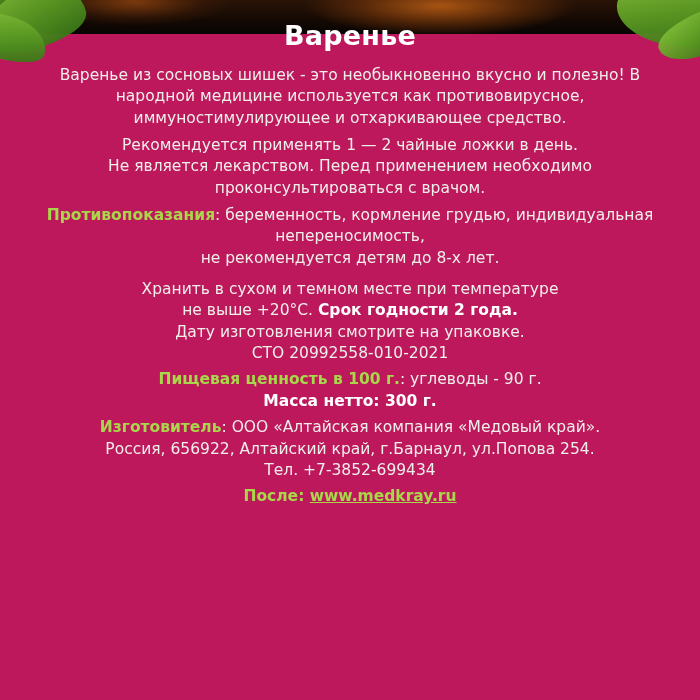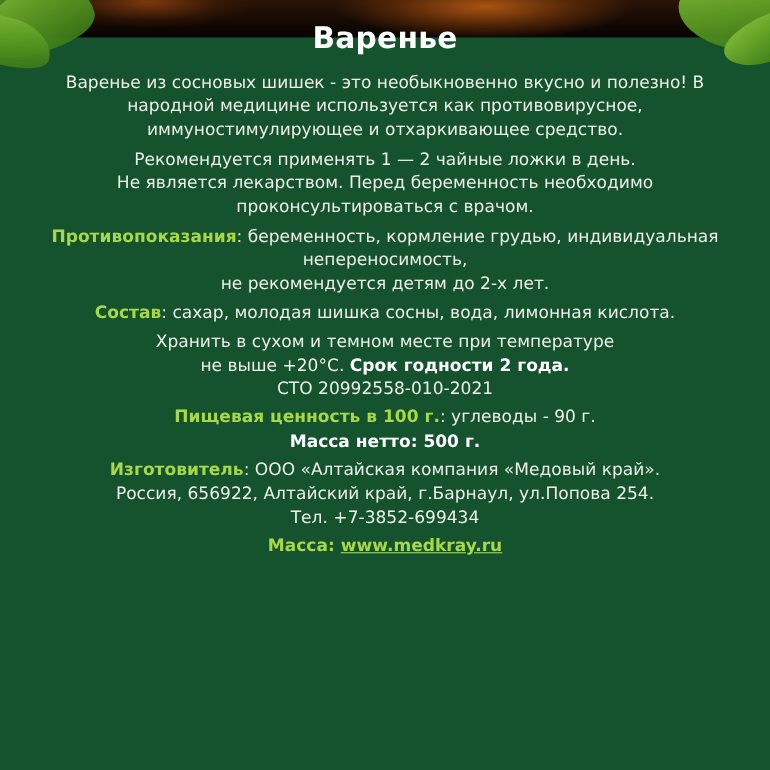--- a/index.html
+++ b/index.html
@@ -10,21 +10,21 @@
     width: 700px;
     height: 700px;
     background: #0b0b0b;
     font-family: "DejaVu Sans", sans-serif;
     overflow: hidden;
   }
   .label {
     position: relative;
     width: 700px;
     height: 700px;
-    background: #14532d;
+    background: #be185d;
     box-sizing: border-box;
     overflow: hidden;
   }
   
   .photo-band {
     position: absolute;
     left: 0; top: 0;
     width: 700px;
     height: 34px;
     background:
@@ -125,61 +125,59 @@
       <span>Варенье</span>
     </h1>
 
     <div class="gap-m"></div>
 
     <p class="para">Варенье из сосновых шишек - это необыкновенно вкусно и полезно! В народной медицине используется как противовирусное, иммуностимулирующее и отхаркивающее средство.</p>
 
     <div class="gap-s"></div>
 
     <p class="para">Рекомендуется применять 1 — 2 чайные ложки в день.</p>
-    <p class="para">Не является лекарством. Перед беременность необходимо проконсультироваться с врачом.</p>
+    <p class="para">Не является лекарством. Перед применением необходимо проконсультироваться с врачом.</p>
 
     <div class="gap-s"></div>
 
     <p class="para tight">
       <span class="green">Противопоказания</span><span>: беременность, кормление грудью, индивидуальная непереносимость,</span>
     </p>
-    <p class="para tight">не рекомендуется детям до 2-х лет.</p>
+    <p class="para tight">не рекомендуется детям до 8-х лет.</p>
 
     <div class="gap-s"></div>
 
-    <p class="para tight">
-      <span class="green">Состав</span><span>: сахар, молодая шишка сосны, вода, лимонная кислота.</span>
-    </p>
 
     <div class="gap-s"></div>
 
     <p class="para tight">Хранить в сухом и темном месте при температуре</p>
     <p class="para tight">
       <span>не выше +20°С.</span>
       <span class="bold-white nowrap">Срок годности 2 года.</span>
     </p>
+    <p class="para tight">Дату изготовления смотрите на упаковке.</p>
     <p class="para tight">СТО 20992558-010-2021</p>
 
     <div class="gap-s"></div>
 
     <p class="para tight">
       <span class="green">Пищевая ценность в 100 г.</span><span>: углеводы - 90 г.</span>
     </p>
     <p class="para tight">
-      <span class="bold-white">Масса нетто</span><span class="bold-white">: 500 г.</span>
+      <span class="bold-white">Масса нетто</span><span class="bold-white">: 300 г.</span>
     </p>
 
     <div class="gap-s"></div>
 
     <p class="para tight">
       <span class="green">Изготовитель</span><span>: ООО «Алтайская компания «Медовый край».</span>
     </p>
     <p class="para tight">Россия, 656922, Алтайский край, г.Барнаул, ул.Попова 254.</p>
     <p class="para tight">Тел. +7-3852-699434</p>
 
     <div class="gap-s"></div>
 
     <p class="para tight site">
-      <span>Масса: </span><span class="url">www.medkray.ru</span>
+      <span>После: </span><span class="url">www.medkray.ru</span>
     </p>
 
   </div>
 </div>
 
 </body></html>

